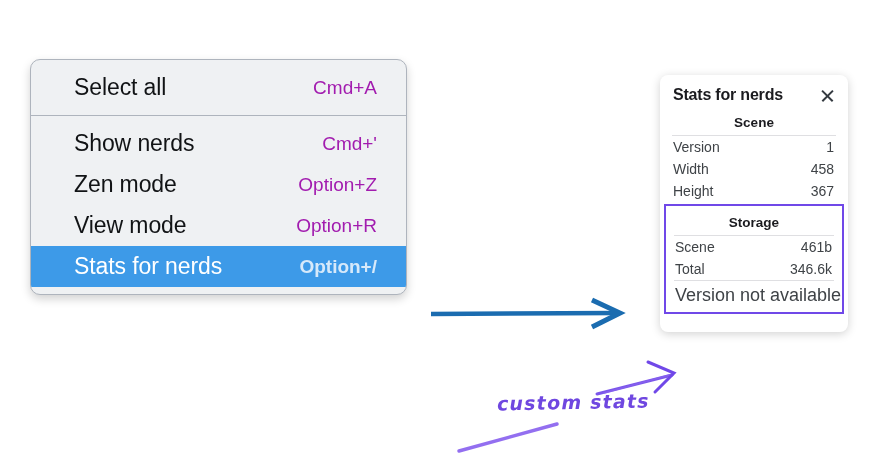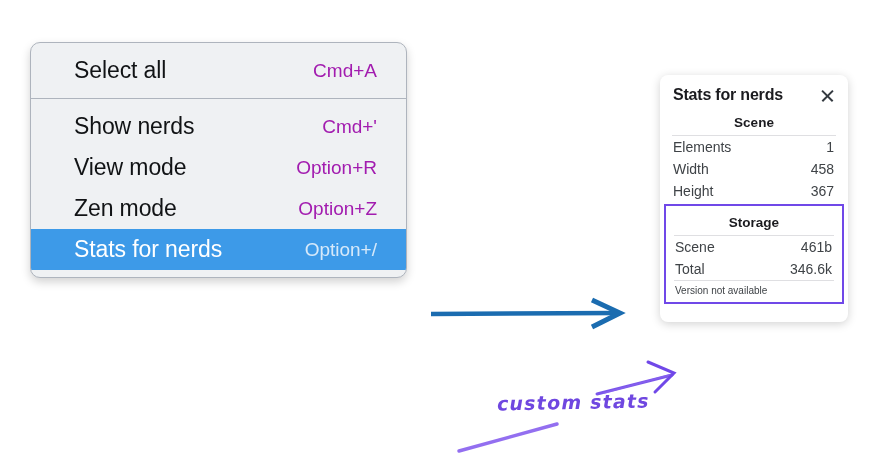--- a/index.html
+++ b/index.html
@@ -19,21 +19,21 @@
     position: absolute;
     left: 0; top: 0;
     width: 873px;
     height: 461px;
   }
 
   
   .menu {
     position: absolute;
     left: 30px;
-    top: 42px;
+    top: 59px;
     width: 377px;
     border-radius: 10px;
     background: #eff1f3;
     border: 1px solid #aeb4bd;
     box-shadow: 0 4px 10px rgba(0,0,0,0.18);
     overflow: hidden;
     box-sizing: border-box;
   }
   .menu-section {
     padding: 7px 0;
@@ -59,21 +59,21 @@
   .menu-item .shortcut {
     margin-left: auto;
     font-size: 19px;
     color: #a21caf;
     white-space: nowrap;
   }
   .menu-item.selected {
     background: #3d9ae8;
   }
   .menu-item.selected .label { color: #ffffff; }
-  .menu-item.selected .shortcut { color: #d6e9fa; }
+  .menu-item.selected .shortcut { color: #d6e9fa; font-weight: bold; }
 
   
   .stats-card {
     position: absolute;
     left: 660px;
     top: 75px;
     width: 188px;
     border-radius: 8px;
     background: #ffffff;
     box-shadow: 0 2px 10px rgba(0,0,0,0.18);
@@ -134,21 +134,21 @@
   .stat-row .v { white-space: nowrap; }
 
   
   .custom-box {
     border: 2px solid #7048e8;
     margin: 2px -6px 8px -6px;
     padding: 0 6px 6px 6px;
     box-sizing: border-box;
   }
   .version-line {
-    font-size: 10px;
+    font-size: 18px;
     color: #3f4347;
     padding: 4px 3px 0 3px;
     white-space: nowrap;
   }
 
   
   .annot-svg {
     position: absolute;
     left: 0; top: 0;
     width: 873px;
@@ -184,47 +184,47 @@
     </div>
 
     <div class="menu-sep"></div>
 
     <div class="menu-section">
       <div class="menu-item">
         <span class="label">Show nerds</span>
         <span class="shortcut">Cmd+'</span>
       </div>
       <div class="menu-item">
+        <span class="label">Zen mode</span>
+        <span class="shortcut">Option+Z</span>
+      </div>
+      <div class="menu-item">
         <span class="label">View mode</span>
         <span class="shortcut">Option+R</span>
-      </div>
-      <div class="menu-item">
-        <span class="label">Zen mode</span>
-        <span class="shortcut">Option+Z</span>
       </div>
       <div class="menu-item selected">
         <span class="label">Stats for nerds</span>
         <span class="shortcut">Option+/</span>
       </div>
     </div>
 
   </div>
 
   <div class="stats-card">
 
     <div class="stats-header">
       <span class="stats-title">Stats for nerds</span>
       <span class="close-icon"></span>
     </div>
 
     <div class="sect-title">Scene</div>
     <div class="hline"></div>
 
     <div class="stat-row">
-      <span class="k">Elements</span>
+      <span class="k">Version</span>
       <span class="v">1</span>
     </div>
     <div class="stat-row">
       <span class="k">Width</span>
       <span class="v">458</span>
     </div>
     <div class="stat-row">
       <span class="k">Height</span>
       <span class="v">367</span>
     </div>

